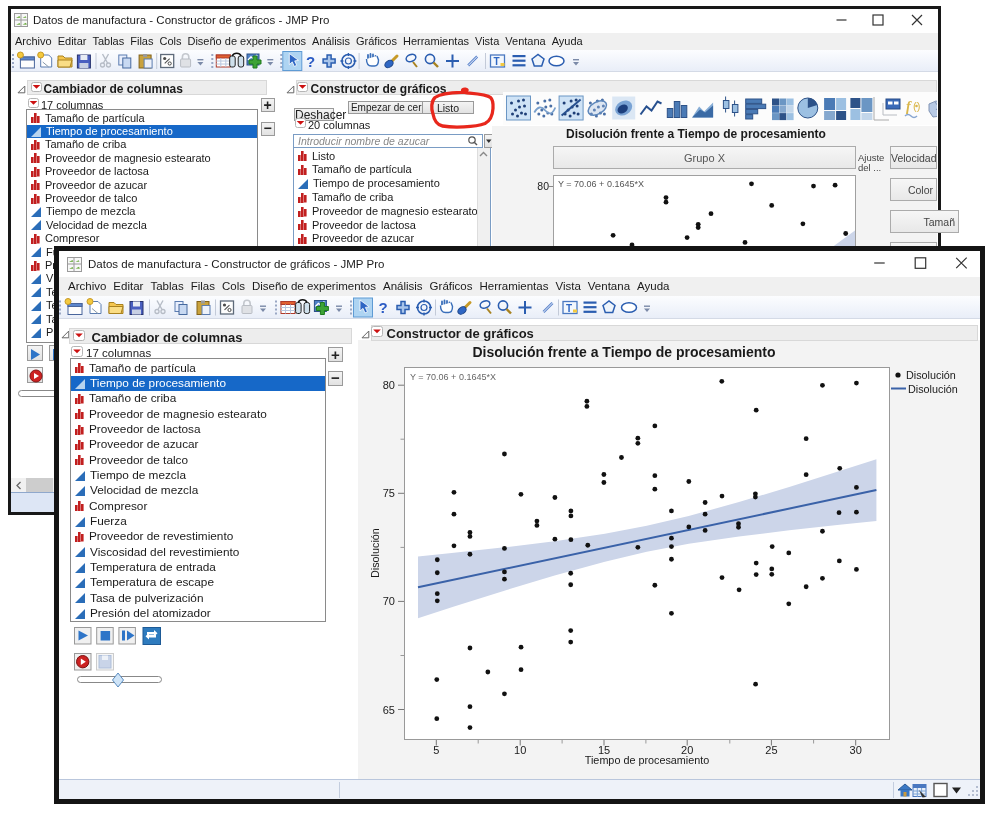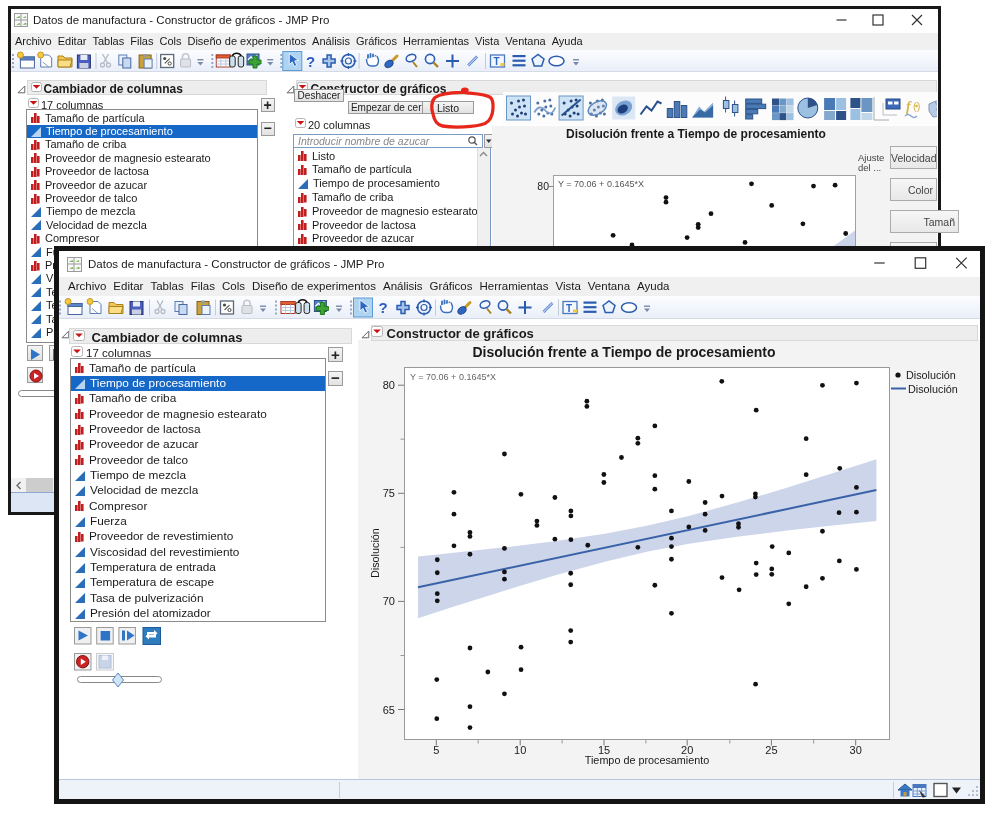--- a/index.html
+++ b/index.html
@@ -234,21 +234,21 @@
     <svg style="position:absolute;left:274.5px;top:75.5px" width="9" height="9">
       <path d="M1 7.8 L7.8 7.8 L7.8 1 Z" fill="#fdfdfd" stroke="#666"></path>
     </svg>
     <div class="hdrbar" style="left:285.0px;top:71.0px;width:641px;height:15px"></div>
     <span class="rdd" style="left:285.5px;top:72.5px;width:11px;height:10px">
       <svg style="display:block" width="9" height="8">
         <path d="M0.7 2.0 h7.6 l-3.8 3.8 z" fill="#cc1111"></path>
       </svg>
     </span>
     <div class="hdrtxt" style="left:299.5px;top:73.0px;font-size:12px">Constructor de gráficos</div>
-    <div class="btn" style="left:283.0px;top:80px;width:50px;height:13px;font-size:10px;line-height:12px">Deshacer</div>
+    <div class="btn" style="left:283.0px;top:99px;width:40px;height:13px;font-size:12px;line-height:12px">Deshacer</div>
     <div class="btn" style="left:337.0px;top:91.5px;width:82px;height:13px;font-size:10px;line-height:12px;white-space:nowrap">Empezar de cero</div>
     <div class="btn" style="left:411px;top:91.5px;width:52px;height:13px;font-size:10.5px;line-height:12px">Listo</div>
     <span class="rdd" style="left:283.5px;top:109px;width:11px;height:10px">
       <svg style="display:block" width="9" height="8">
         <path d="M0.7 2.0 h7.6 l-3.8 3.8 z" fill="#cc1111"></path>
       </svg>
     </span>
     <div class="abs" style="left:297.0px;top:110.0px;font-size:11px">20 columnas</div>
     <div class="abs" style="left:282.0px;top:124.5px;width:190px;height:14px;border:1px solid #7a9cc4;background:#fff;font-size:10.5px;font-style:italic;color:#888;line-height:13px;padding-left:4px">Introducir nombre de azucar</div>
     <svg class="abs" style="left:456.0px;top:126.0px" width="12" height="12">
@@ -387,20 +387,21 @@
       <rect x="385.0" y="9.5" width="4.5" height="3" fill="#fff"></rect>
       <rect x="391.0" y="9.5" width="4.5" height="3" fill="#fff"></rect>
       <text x="403.0" y="19.0" font-family="Liberation Serif" font-style="italic" font-size="14" font-weight="bold" fill="#d9b64a">f</text>
       <text x="410.0" y="18.0" font-family="Liberation Sans" font-size="11" fill="#d9b64a">()</text>
       <circle cx="413.5" cy="14.0" r="1.3" fill="#d9b64a"></circle>
       <path d="M402.0 24.0 q3 -3 6 0 t6 0" stroke="#88a6d0" stroke-width="1.5" fill="none"></path>
       <path d="M426.0 12.0 l7 -3 l6 2 l3 6 l-4 7 l-8 1 l-4 -6 z" fill="#b7c9e4" stroke="#8295b5"></path>
       <path d="M432.0 10.0 l6 8 M438.0 12.0 l-5 6" stroke="#8295b5" fill="none"></path>
     </svg>
     <div class="abs" style="left:525.0px;top:117.5px;width:320px;text-align:center;font-weight:bold;font-size:12px">Disolución frente a Tiempo de procesamiento</div>
+    <div class="zone" style="left:542.0px;top:137.0px;width:303px;height:23px;font-size:11px;line-height:22px;color:#555">Grupo X</div>
     <div class="abs" style="left:847.0px;top:144px;width:30px;font-size:9.5px;color:#444;line-height:9.5px">Ajuste<br>del ...</div>
     <div class="zone" style="left:879.0px;top:137.0px;width:47px;height:23px;font-size:10.5px;line-height:22px;text-align:right;padding-right:3px">Velocidad</div>
     <div class="zone" style="left:879.0px;top:169.0px;width:47px;height:23px;font-size:10.5px;line-height:22px;text-align:right;padding-right:3px">Color</div>
     <div class="zone" style="left:879.0px;top:201.0px;width:69px;height:23px;font-size:10.5px;line-height:22px;text-align:right;padding-right:3px">Tamañ</div>
     <div class="zone" style="left:879.0px;top:233.0px;width:47px;height:23px;font-size:10.5px;line-height:22px;text-align:right;padding-right:3px">Interva</div>
     <div class="abs" style="left:521.0px;top:171.0px;width:17px;font-size:10.5px;text-align:right;color:#222">80</div>
     <div class="abs" style="left:538.0px;top:176.5px;width:4px;height:1px;background:#888"></div>
     <div class="abs" style="left:542.0px;top:165.6px;width:303px;height:72px;border:1px solid #a0a0a0;border-bottom:none;background:#fff;overflow:hidden">
       <div class="abs" style="left:4px;top:3px;font-size:9px;color:#555">Y = 70.06 + 0.1645*X</div>
       <svg width="303" height="72" viewBox="0 0 303 72" style="position:absolute;left:0;top:0">

